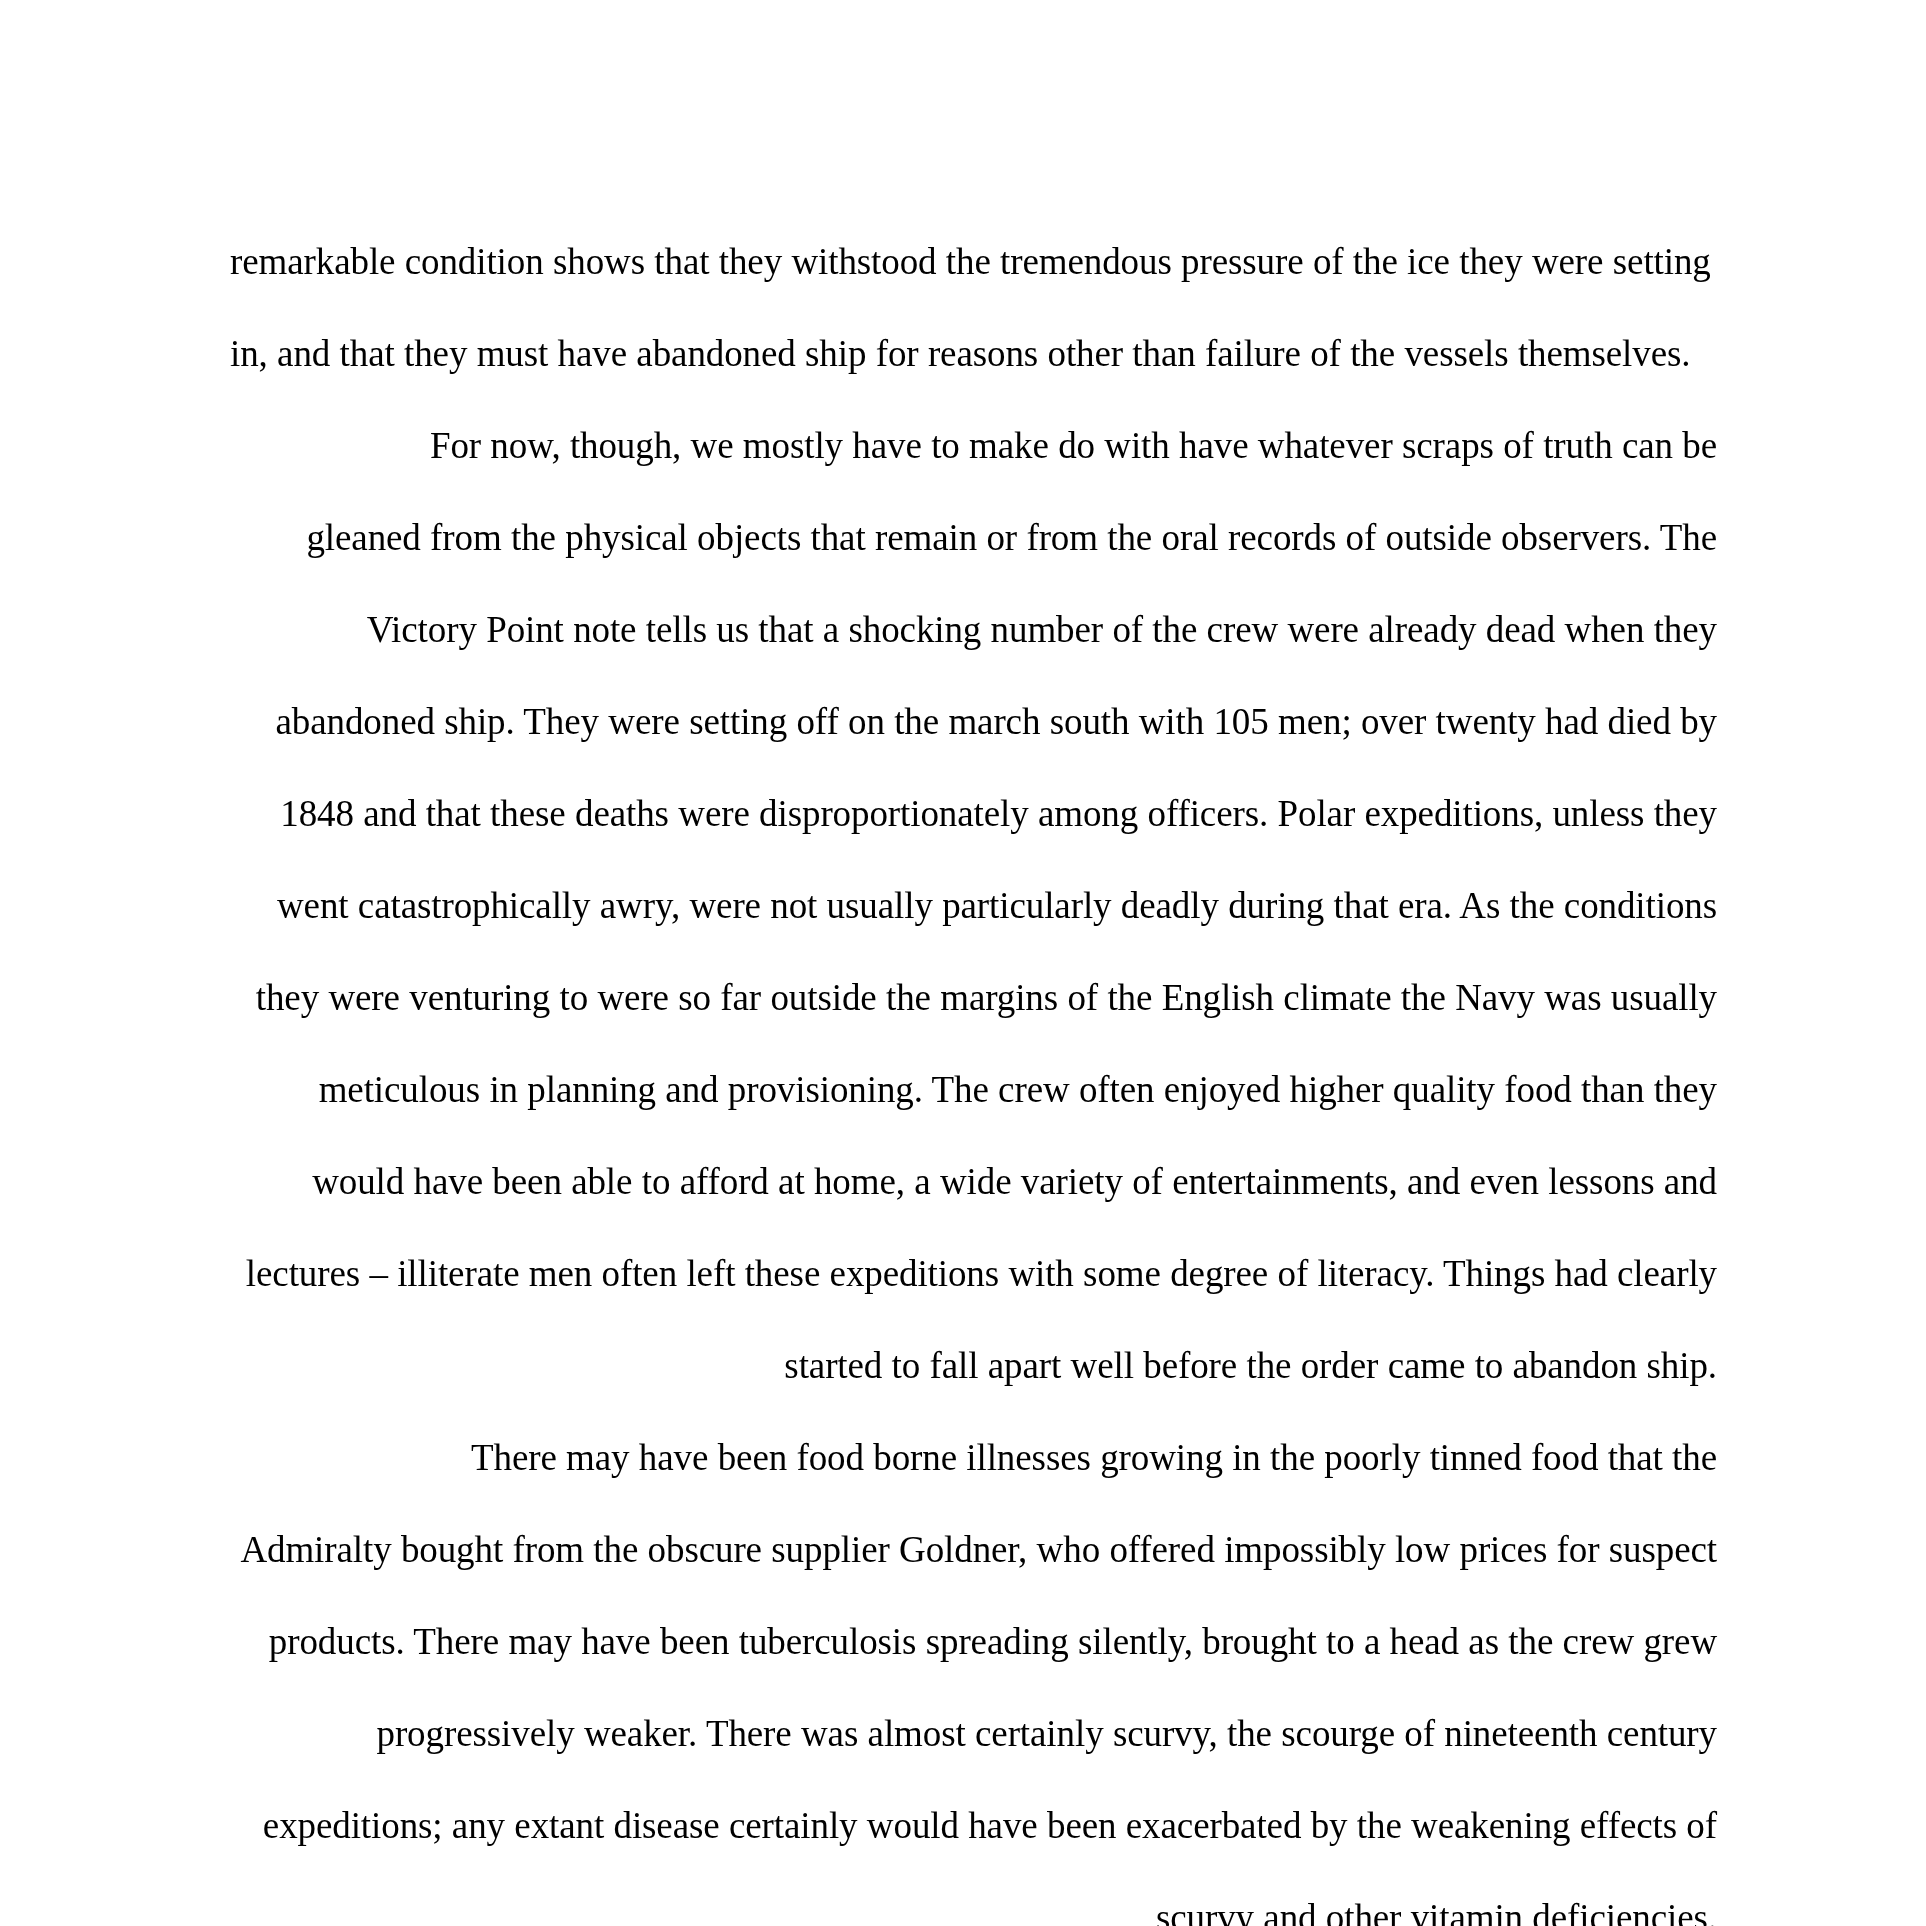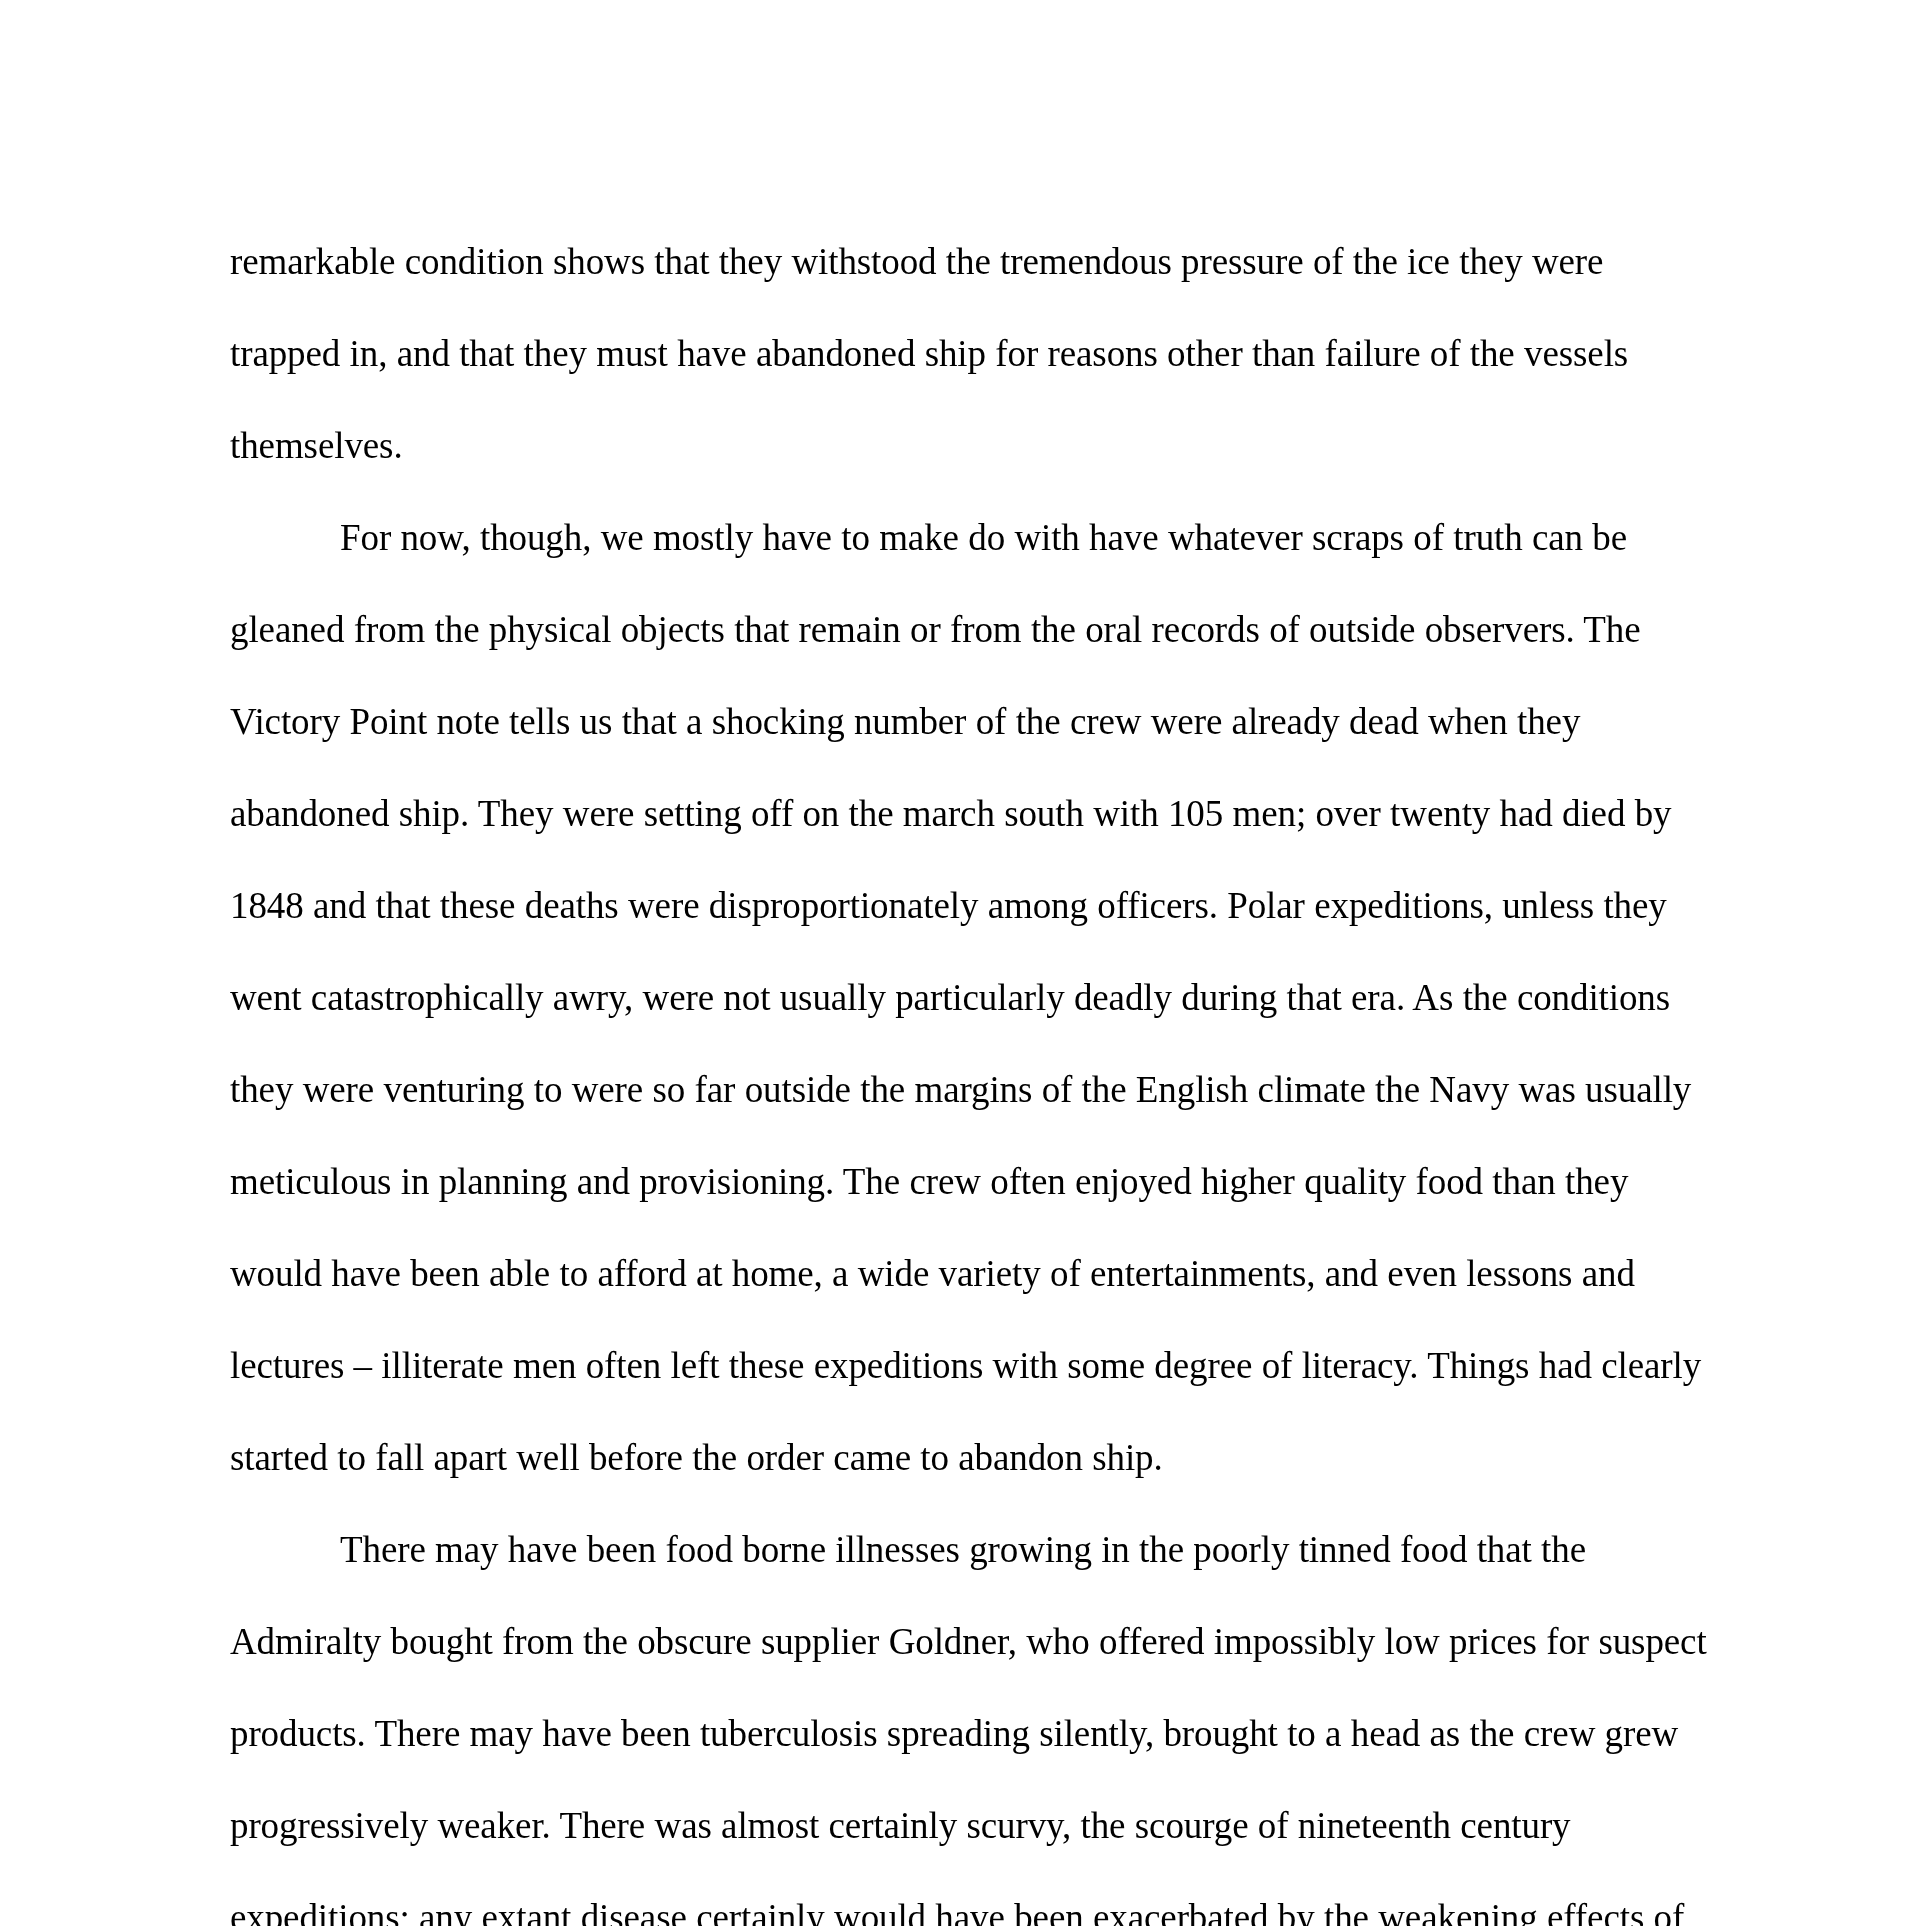--- a/index.html
+++ b/index.html
@@ -37,30 +37,31 @@
     font-size: 37px;
     line-height: 92px;
     text-align: left;
     text-indent: 0;
     letter-spacing: -0.1px;
     word-spacing: 0.2px;
     -webkit-font-smoothing: antialiased;
   }
   .para.indented {
     text-indent: 110px;
+    text-align: right;
   }
 </style>
 </head>
 <body>
 
 <div class="page">
 
   <div class="body-block">
 
-    <p class="para">remarkable condition shows that they withstood the tremendous pressure of the ice they were trapped in, and that they must have abandoned ship for reasons other than failure of the vessels themselves.</p>
+    <p class="para">remarkable condition shows that they withstood the tremendous pressure of the ice they were setting in, and that they must have abandoned ship for reasons other than failure of the vessels themselves.</p>
 
     <p class="para indented">For now, though, we mostly have to make do with have whatever scraps of truth can be gleaned from the physical objects that remain or from the oral records of outside observers. The Victory Point note tells us that a shocking number of the crew were already dead when they abandoned ship. They were setting off on the march south with 105 men; over twenty had died by 1848 and that these deaths were disproportionately among officers. Polar expeditions, unless they went catastrophically awry, were not usually particularly deadly during that era. As the conditions they were venturing to were so far outside the margins of the English climate the Navy was usually meticulous in planning and provisioning. The crew often enjoyed higher quality food than they would have been able to afford at home, a wide variety of entertainments, and even lessons and lectures – illiterate men often left these expeditions with some degree of literacy. Things had clearly started to fall apart well before the order came to abandon ship.</p>
 
     <p class="para indented"><span>There may have been food borne illnesses growing in the poorly tinned food that the Admiralty bought from the obscure supplier Goldner, who offered impossibly low prices for suspect products. There may have been tuberculosis spreading silently, brought to a head as the crew grew progressively weaker. There was almost certainly scurvy, the scourge of nineteenth century expeditions; any extant disease certainly would have been exacerbated by the weakening effects of scurvy and other vitamin deficiencies.</span></p>
 
   </div>
 
 </div>
 
 

